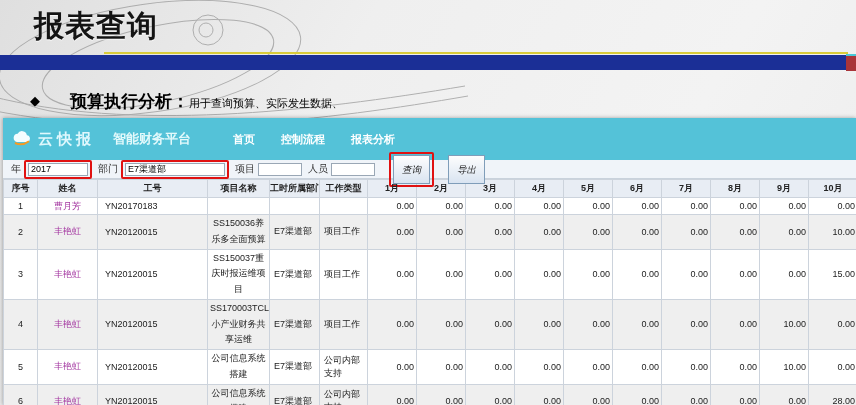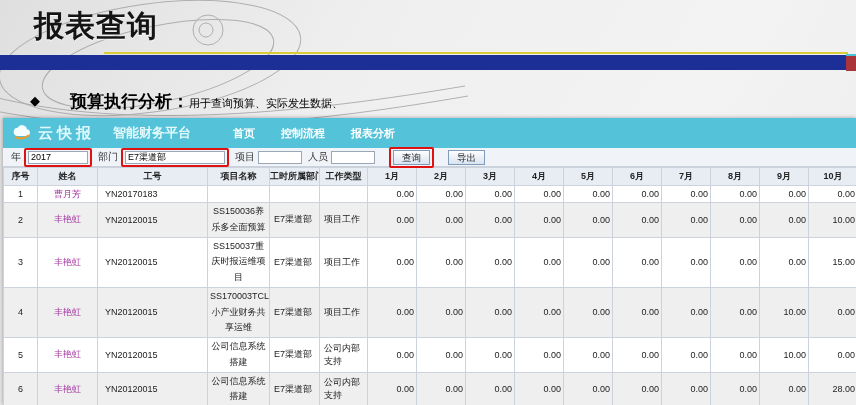--- a/index.html
+++ b/index.html
@@ -22,21 +22,21 @@
   .bullet-marker  { font-size:13px; margin-right:22px; vertical-align:2px; }
   .bullet-heading { font-size:17px; font-weight:bold;margin-left:8px; }
   .bullet-text    { font-size:11px;text-align:center; }
 
   
   .app {
     position:absolute; top:118px; left:3px; width:853px; height:287px;
     background:#fff; box-shadow:0 0 4px rgba(0,0,0,.35); overflow:hidden;
   }
   .appbar {
-    height:30px; background:#54c2d8; display:flex; align-items:center;
+    height:42px; background:#54c2d8; display:flex; align-items:center;
     color:#fff; padding-left:8px;
   }
   .logo { display:inline-flex; align-items:center; cursor:pointer; }
   .logo svg { margin-right:5px; }
   .logo-text { font-size:15px; font-weight:bold; letter-spacing:4px; color:#e8fbff; opacity:.95; }
   .logo-sub  { font-size:13px; font-weight:bold; color:#f2ffff; margin-left:18px; opacity:.9; }
   .nav { margin-left:42px; display:flex; gap:26px; }
   .nav-item { font-size:11px; font-weight:bold; color:#fff; cursor:pointer; }
 
   .filterbar {
@@ -45,23 +45,23 @@
   }
   .f-label { margin:0 3px 0 6px; white-space:nowrap; }
   .f-input {
     height:13px; border:1px solid #9aa7b5; background:#fff; font-size:9px;
     padding:0 2px; font-family:"Liberation Sans",sans-serif;
   }
   .in-year { width:60px; } .in-dept { width:100px; }
   .in-proj { width:44px; } .in-pers { width:44px; }
   .red-box { border:2px solid #e01111; border-radius:2px; padding:1px 2px; display:inline-flex; align-items:center; background:transparent; }
   .btn {
-    font-size:9.5px; height:15px; line-height:13px; padding:0 8px; margin-left:4px;
+    font-size:9.5px; height:29px; line-height:13px; padding:0 8px; margin-left:4px;
     background:linear-gradient(#fdfdfd,#d9e4f1); border:1px solid #7f9db9; color:#222;
-    font-family:"Liberation Sans",sans-serif; cursor:pointer;
+    font-family:"Liberation Sans",sans-serif; cursor:pointer;font-style:italic;
   }
   .btn-export { margin-left:14px; }
 
   table { width:853px; border-collapse:collapse; table-layout:fixed; }
   th, td { border:1px solid #ccd3dc; overflow:hidden; }
   thead th {
     height:18px; background:#e8edf4; font-size:9px; font-weight:bold; color:#222;
     text-align:center; white-space:nowrap;
   }
   tbody td { font-size:9px; color:#222; height:17px; padding:1px 2px; }

